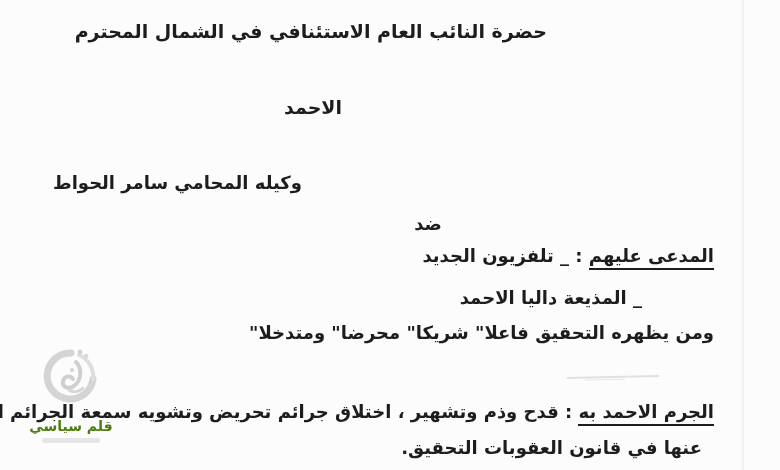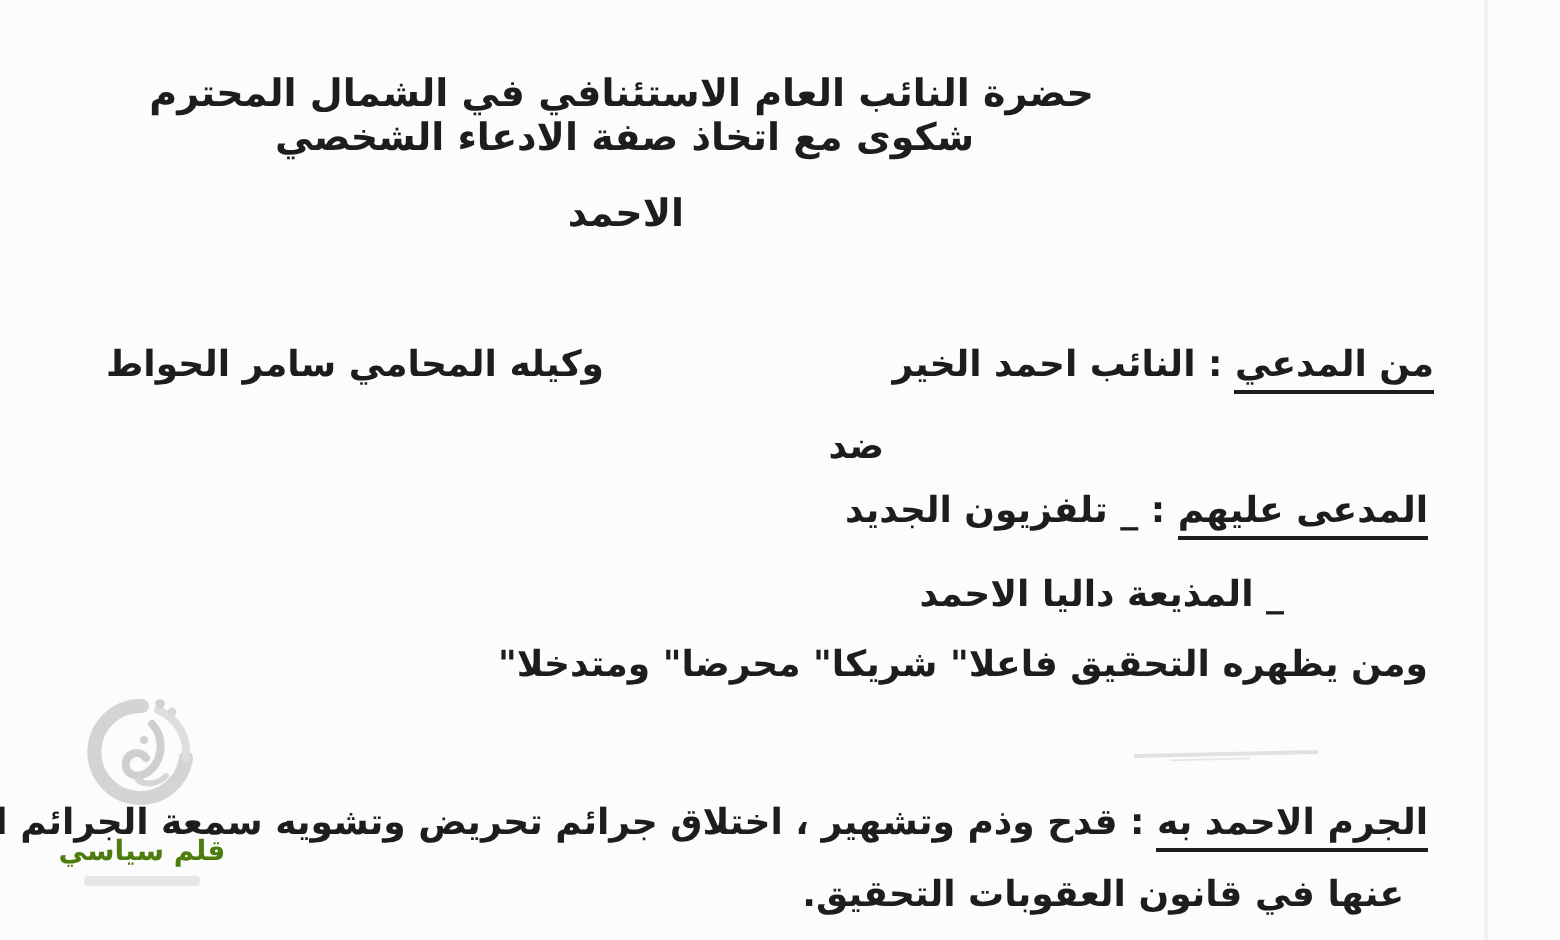--- a/index.html
+++ b/index.html
@@ -78,30 +78,25 @@
     margin: 4px auto 0 auto;
     border-radius: 2px;
     background: #e6e6e6;
   }
 </style>
 </head>
 <body>
 
 <div class="page" style="background: rgb(252, 252, 252); color: rgb(29, 29, 29);">
 
-  <div class="line sz-lg" style="top:36px; right:233px;margin-left:12px;">حضرة النائب العام الاستئنافي في الشمال المحترم</div>
+  <div class="line sz-lg" style="top:20px; right:233px;margin-left:12px;">حضرة النائب العام الاستئنافي في الشمال المحترم</div>
 
-  <div class="line sz-lg" style="top:58px; right:293px;">شكوى مع اتخاذ صفة الادعاء الشخصي</div>
 
   <div class="line sz-lg" style="top:96px; right:438px;">الاحمد</div>
 
-  <div class="line" style="top:172px; right:63px;">
-    <span class="u">من المدعي</span>
-    <span>: النائب احمد الخير</span>
-  </div>
 
 
   <div class="line" style="top:172px; right:478px;">وكيله المحامي سامر الحواط</div>
 
   <div class="line" style="top:213px; right:338px;">ضد</div>
 
   <div class="line" style="top:287px; right:138px;">_ المذيعة داليا الاحمد</div>
 
   <div class="line" style="top:245px; right:66px;">
     <span class="u">المدعى عليهم</span>

